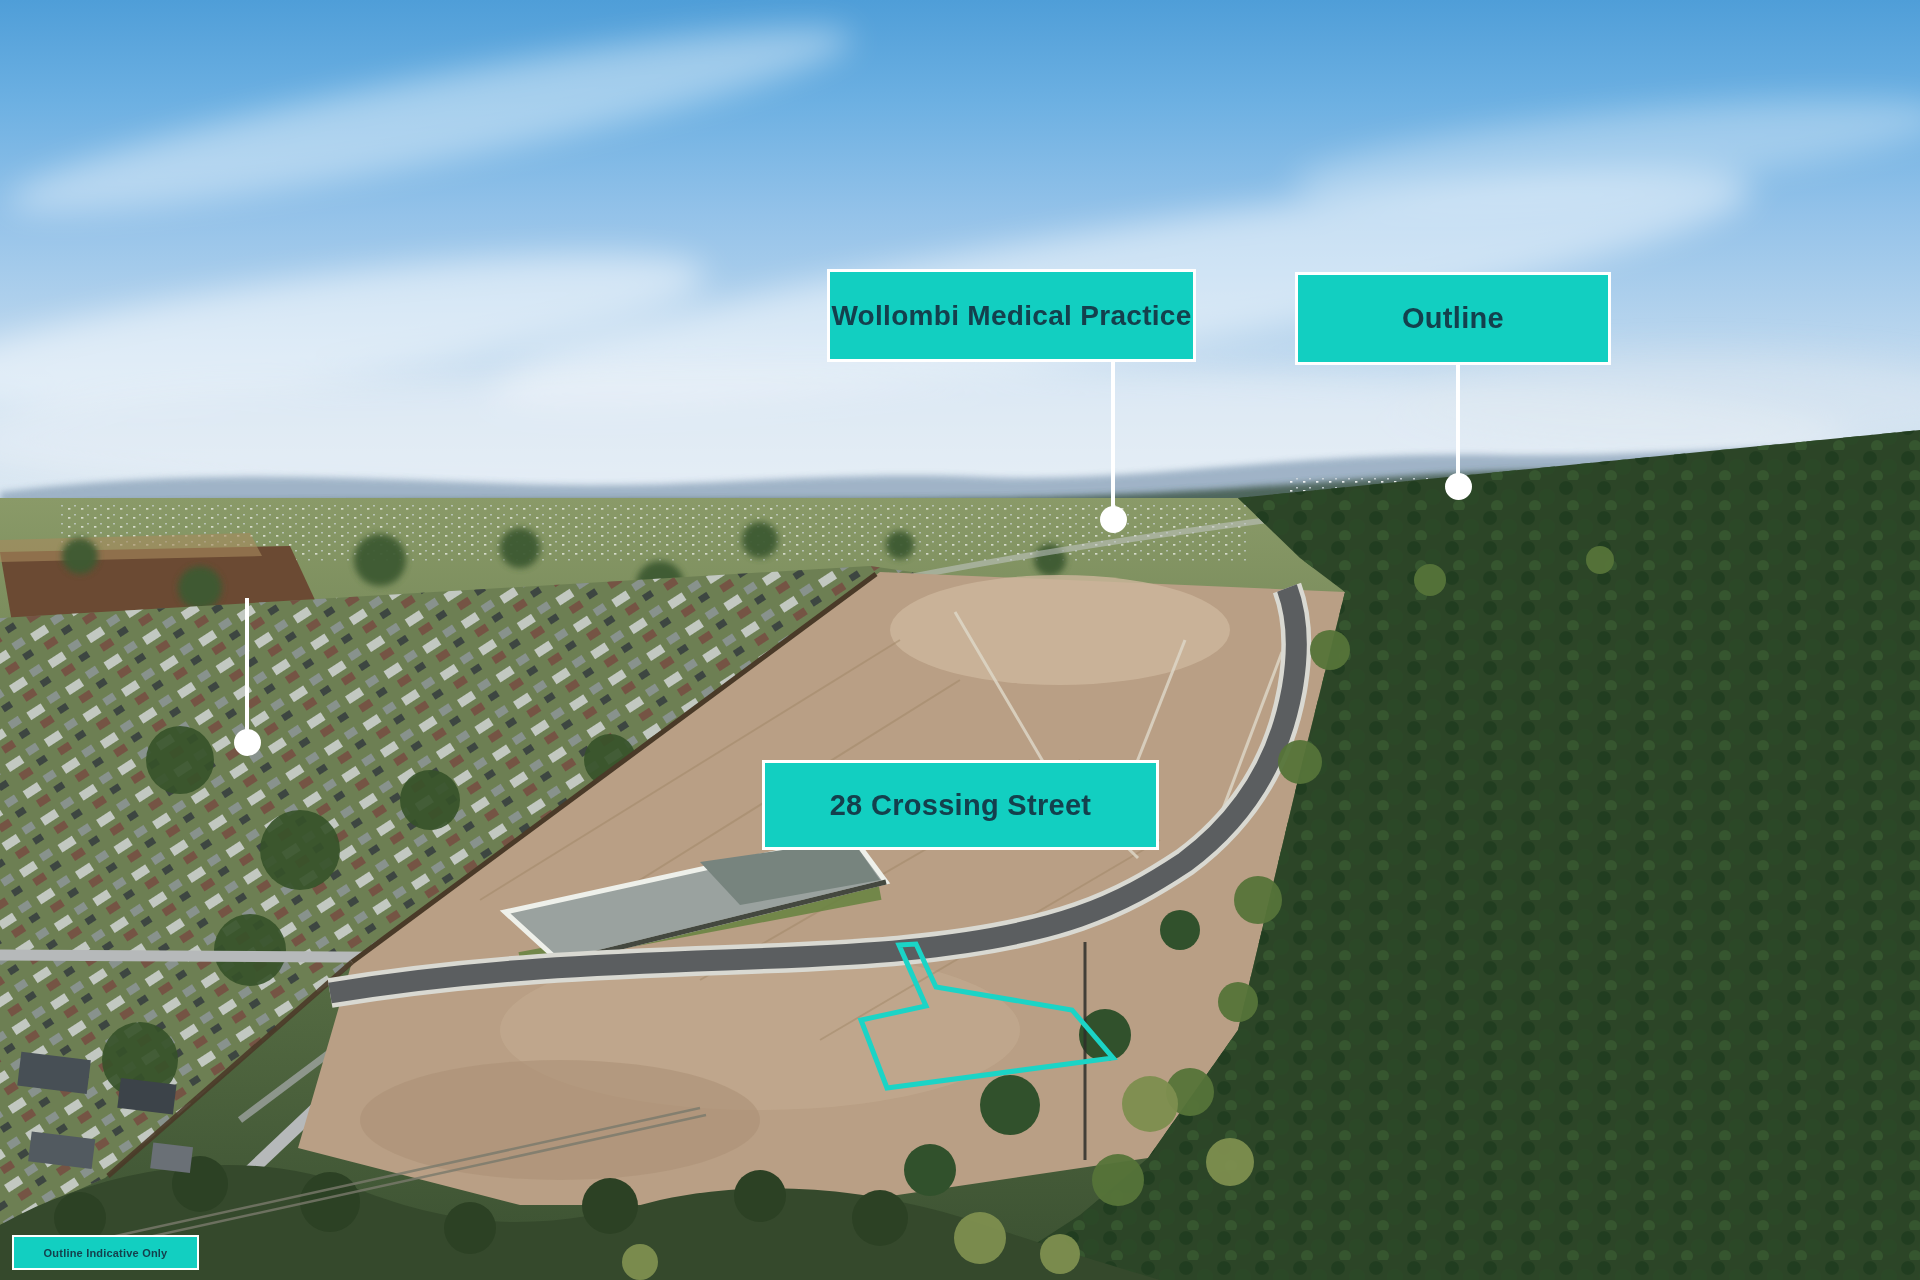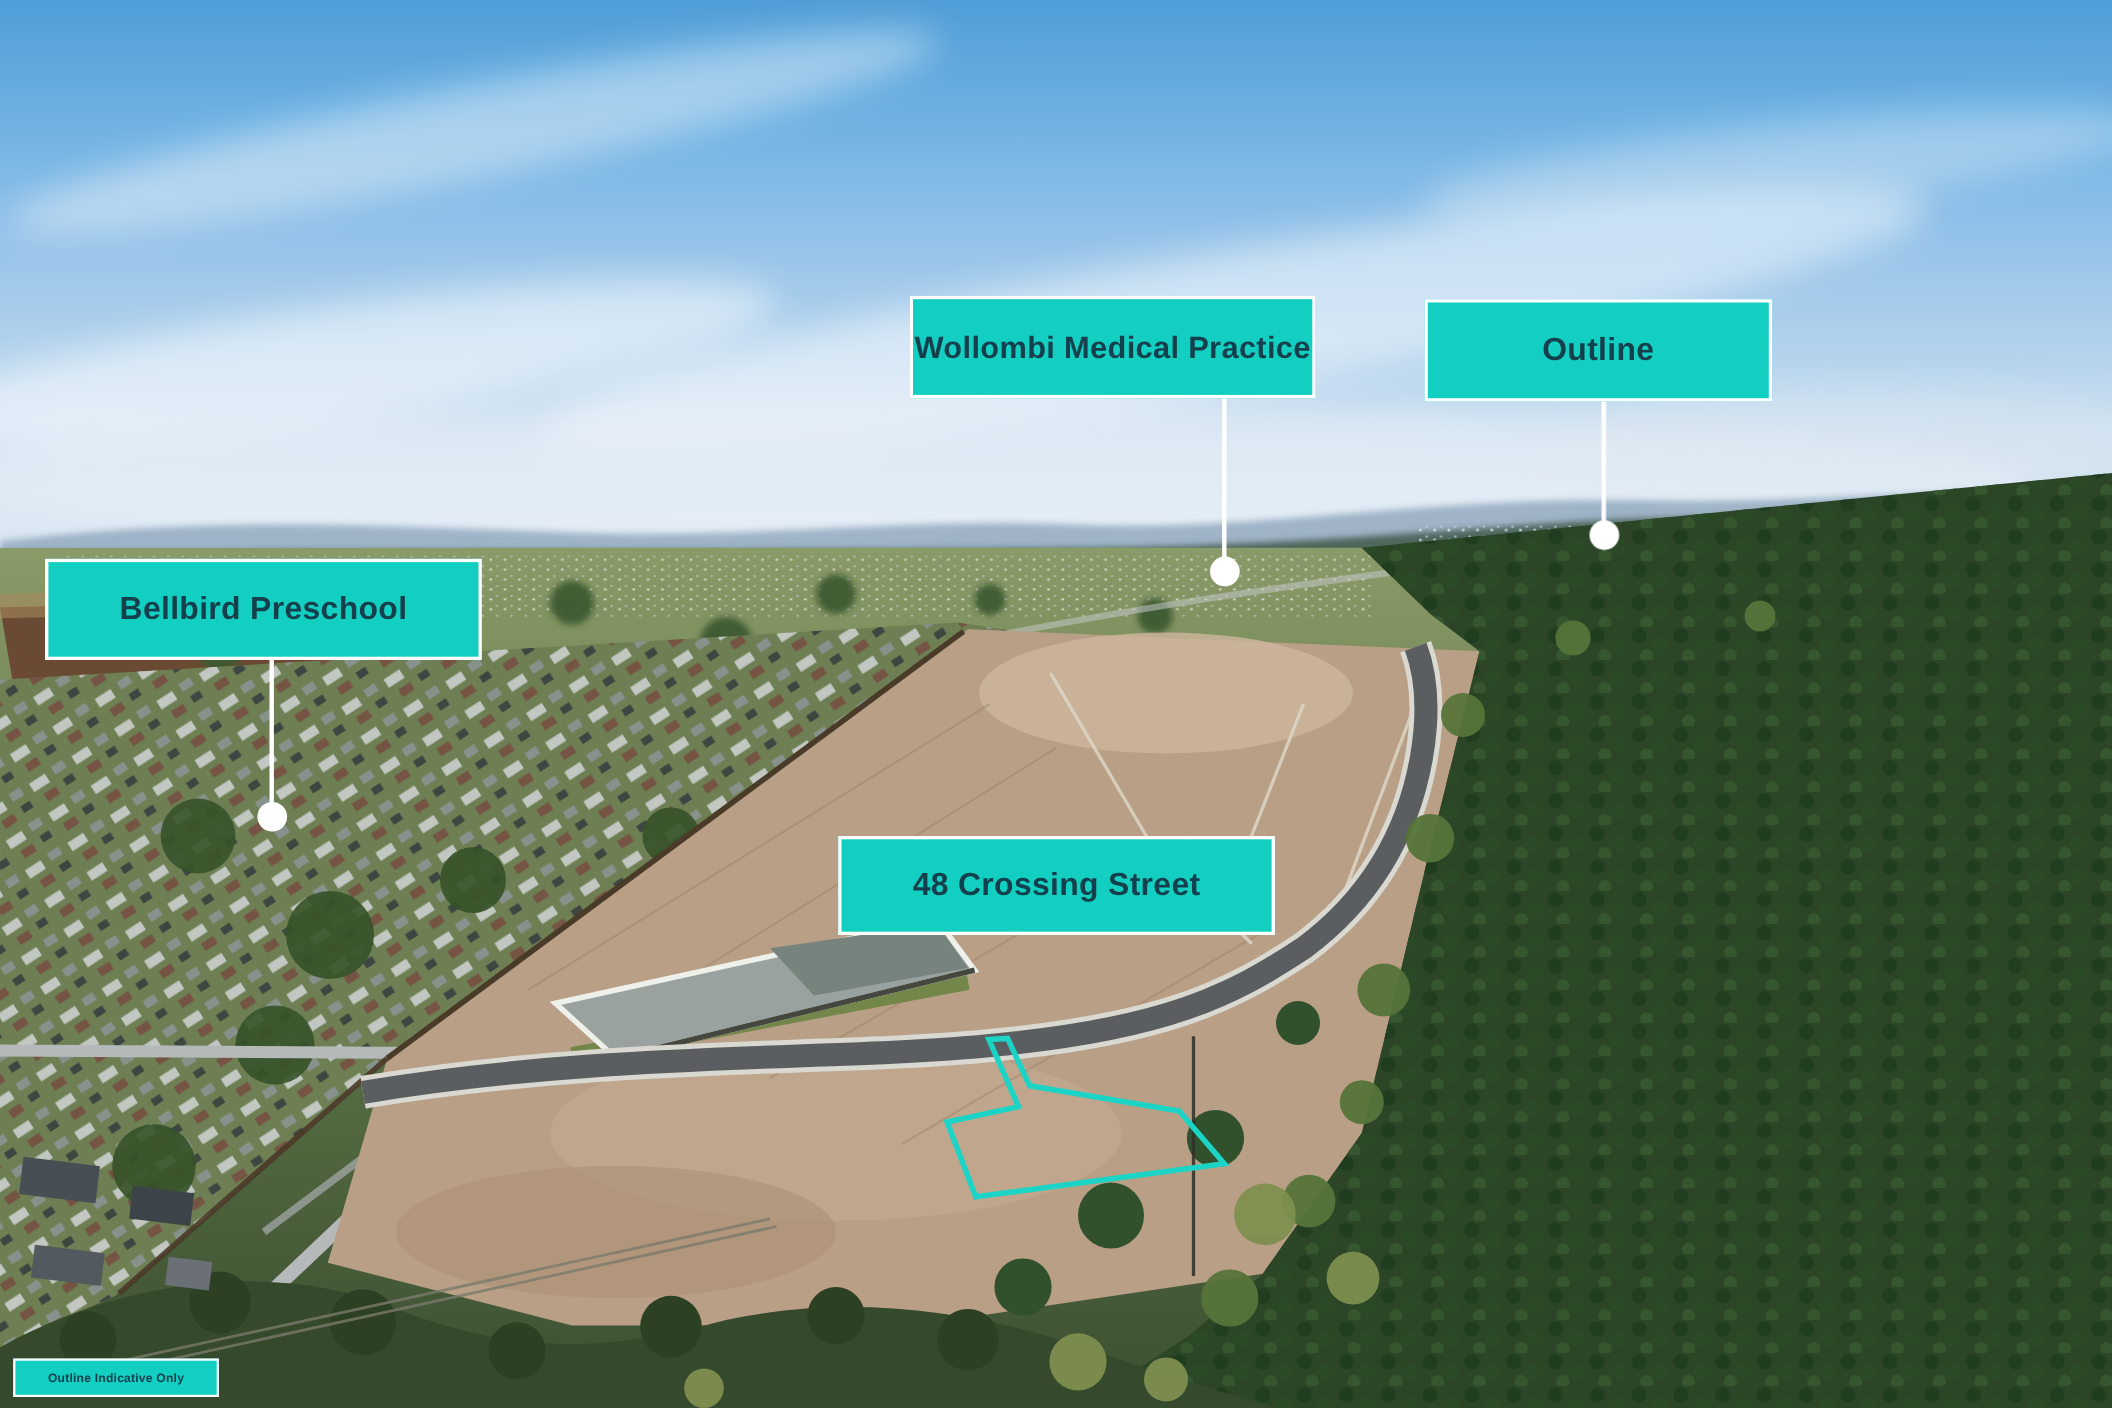--- a/index.html
+++ b/index.html
@@ -245,27 +245,26 @@
         <path d="M76,1253 L706,1115"></path>
     </g>
 
     <line x1="1085" y1="942" x2="1085" y2="1160" stroke="#2f2f2a" stroke-width="3" opacity=".85"></line>
 
     <polygon points="899,945 916,944 936,987 1072,1010 1113,1058 887,1088 861,1020 926,1006" fill="none" stroke="#1bd4c6" stroke-width="5" stroke-linejoin="miter"></polygon>
   </svg>
 
   <div class="leader" style="left:245px;top:598px;height:136px;"></div>
   <div class="dot" style="left:234px;top:729px;"></div>
-  <div class="label-box" style="left:41px;top:508px;width:397px;height:92px;">Bellbird Preschool</div>
 
   <div class="leader" style="left:1111px;top:360px;height:150px;"></div>
   <div class="dot" style="left:1100px;top:506px;"></div>
   <div class="label-box" style="left:827px;top:269px;width:369px;height:93px;font-size:28px;">Wollombi Medical Practice</div>
 
   <div class="leader" style="left:1456px;top:363px;height:115px;"></div>
   <div class="dot" style="left:1445px;top:473px;"></div>
   <div class="label-box" style="left:1295px;top:272px;width:316px;height:93px;">Outline</div>
 
-  <div class="label-box" style="left:762px;top:760px;width:397px;height:90px;">48 Crossing Street</div>
+  <div class="label-box" style="left:762px;top:760px;width:397px;height:90px;">28 Crossing Street</div>
 
   <div class="badge" style="left:12px;top:1235px;width:187px;height:35px;">Outline Indicative Only</div>
 
 </div>
 
 </body></html>

